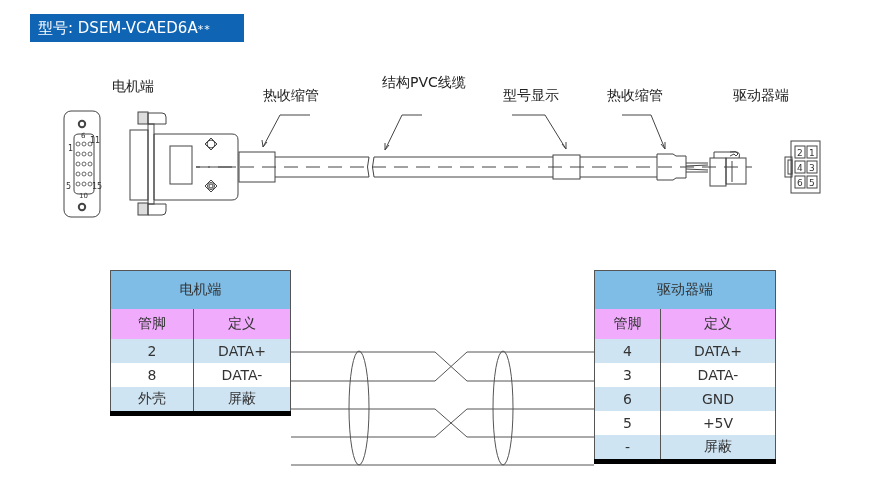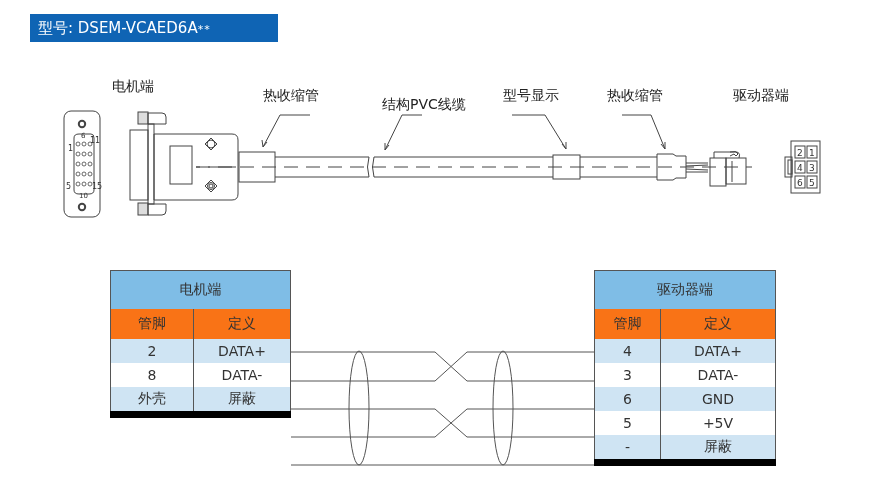--- a/index.html
+++ b/index.html
@@ -1,43 +1,43 @@
 <!DOCTYPE html>
 <html><head>
 <meta charset="utf-8">
 <style>
   html, body { margin:0; padding:0; background:#ffffff; }
   body { width:890px; height:501px; position:relative; overflow:hidden;
          font-family:"DejaVu Sans", sans-serif; color:#333; }
-  .title-bar { position:absolute; left:30px; top:14px; width:248px; height:28px;
+  .title-bar { position:absolute; left:30px; top:14px; width:214px; height:28px;
                background:#0f64b4; color:#fff; font-size:15px; line-height:28px;
                padding-left:8px; box-sizing:border-box; white-space:nowrap; }
   .title-bar .suffix { font-size:11px; letter-spacing:1px; }
   .lbl { position:absolute; font-size:14px; color:#222; white-space:nowrap; }
   svg.drawing { position:absolute; left:0; top:0; }
   table.pin { position:absolute; border-collapse:collapse; font-size:14px; color:#333; }
   table.pin td { height:24px; text-align:center; padding:0; border-left:1px solid #555; border-right:1px solid #555; }
   table.pin tr.hdr td { background:#7fbde6; height:38px; border-top:1px solid #555; font-size:14px; }
-  table.pin tr.sub td { background:#f97316; height:30px; }
+  table.pin tr.sub td { background:#f0abfc; height:30px; }
   table.pin tr.alt td { background:#cfe4f3; }
   table.pin tr.plain td { background:#ffffff; }
-  table.pin tr.last td { border-bottom:7px solid #000000;margin-left:36px; }
+  table.pin tr.last td { border-bottom:5px solid #000000;margin-left:36px; }
   #tbl-motor { left:110px; top:270px; width:181px; }
   #tbl-drive { left:594px; top:270px; width:182px; }
 </style>
 </head>
 <body>
 
 <div class="title-bar">
   <span>型号: DSEM-VCAED6A</span><span class="suffix">**</span>
 </div>
 
 <div class="lbl" style="left:112px;top:78px;">电机端</div>
 <div class="lbl" style="left:263px;top:87px;">热收缩管</div>
-<div class="lbl" style="left:382px;top:96px;">结构PVC线缆</div>
+<div class="lbl" style="left:382px;top:74px;">结构PVC线缆</div>
 <div class="lbl" style="left:503px;top:87px;font-family:Liberation Serif, serif;">型号显示</div>
 <div class="lbl" style="left:607px;top:87px;">热收缩管</div>
 <div class="lbl" style="left:733px;top:87px;">驱动器端</div>
 
 <svg class="drawing" width="890" height="501" viewBox="0 0 890 501">
   <g fill="none" stroke="#444" stroke-width="1">
 
     <g>
       <rect x="64" y="111" width="36" height="106" rx="7"></rect>
       <circle cx="82" cy="124" r="3.2" stroke-width="2"></circle>

